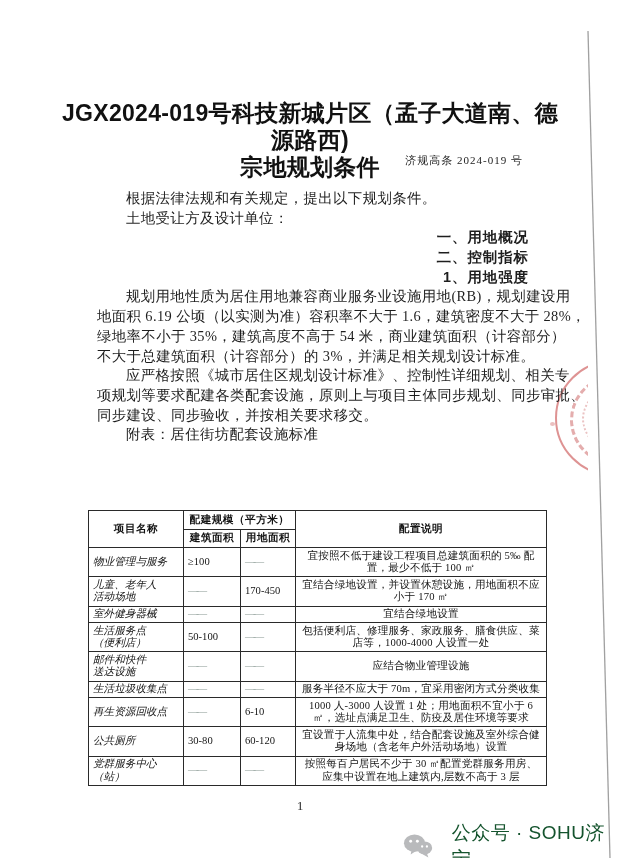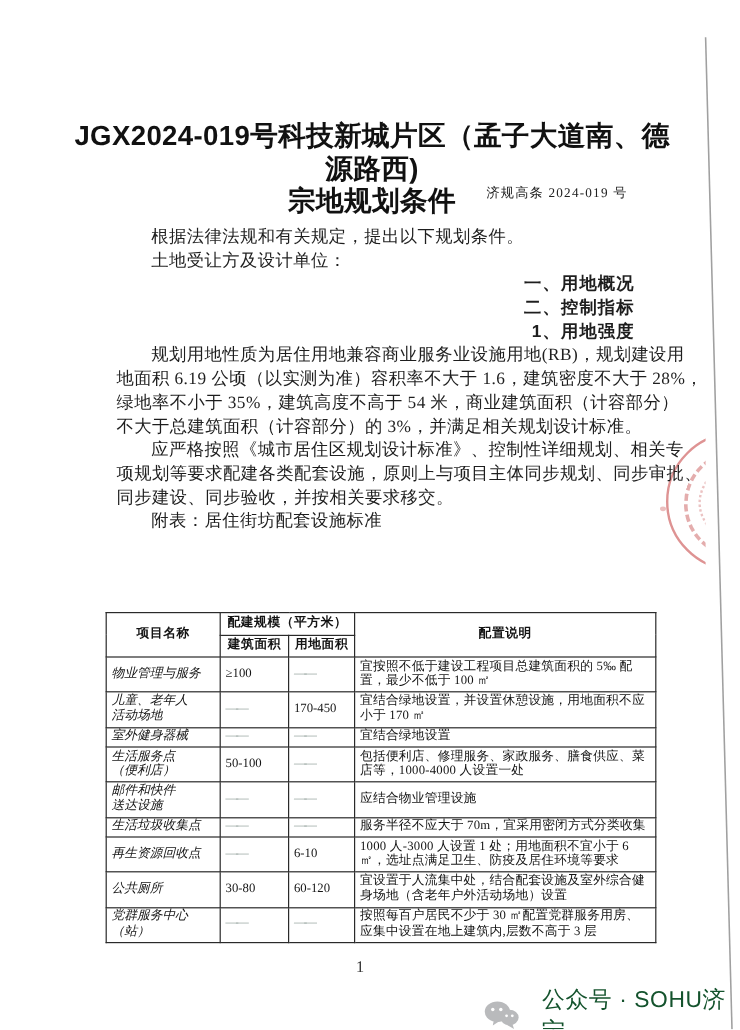--- a/index.html
+++ b/index.html
@@ -21,21 +21,21 @@
   .line.hd{font-family:"Liberation Sans", sans-serif;font-weight:bold;letter-spacing:1px;text-align:right;}
   
   .std-table{position:absolute;left:88px;top:510px;width:458px;border-collapse:collapse;
              table-layout:fixed;font-size:10.6px;line-height:12.6px;color:#141414;}
   .std-table col.c1{width:95px;} .std-table col.c2{width:57px;}
   .std-table col.c3{width:55px;} .std-table col.c4{width:251px;}
   .std-table th,.std-table td{border:1px solid #2a2a2a;padding:1.5px 4px;vertical-align:middle;}
   .std-table th{font-weight:bold;text-align:center;padding:2.5px 2px;letter-spacing:0.5px;}
   .cell-name{white-space:pre-line;padding-left:6px;font-style:italic;}
   .cell-num{padding-left:7px;}
-  .cell-desc{padding-left:5px;letter-spacing:0.2px;}
+  .cell-desc{padding-left:5px;letter-spacing:0.2px;text-align:center;}
   .dash{color:#8f9d98;letter-spacing:-2px;}
   
   .page-num{position:absolute;left:88px;top:798px;width:424px;text-align:center;
             font-size:13.5px;color:#333;}
   
   .stamp-clip{position:absolute;left:548px;top:352px;width:40px;height:130px;overflow:hidden;
               pointer-events:none;filter:blur(0.4px);}
   .stamp-ring{position:absolute;left:7px;top:8px;width:112px;height:112px;border-radius:50%;
               border:2.5px solid rgba(202,80,80,0.62);}
   .stamp-text-ring{position:absolute;left:22px;top:23px;width:84px;height:84px;border-radius:50%;

